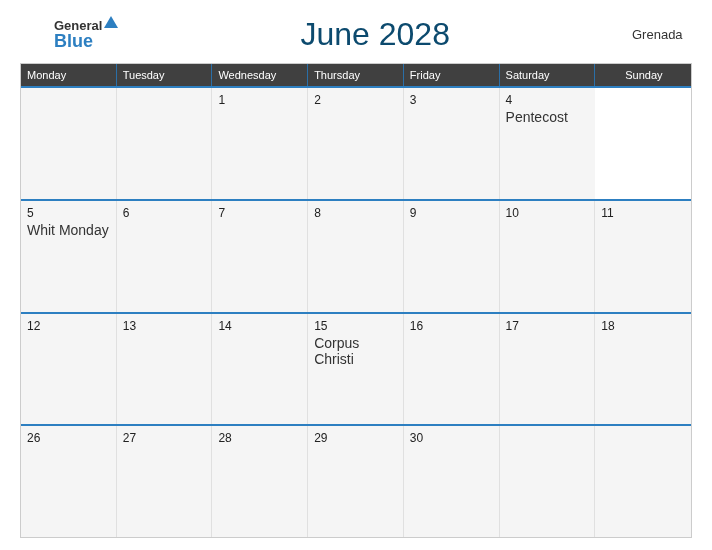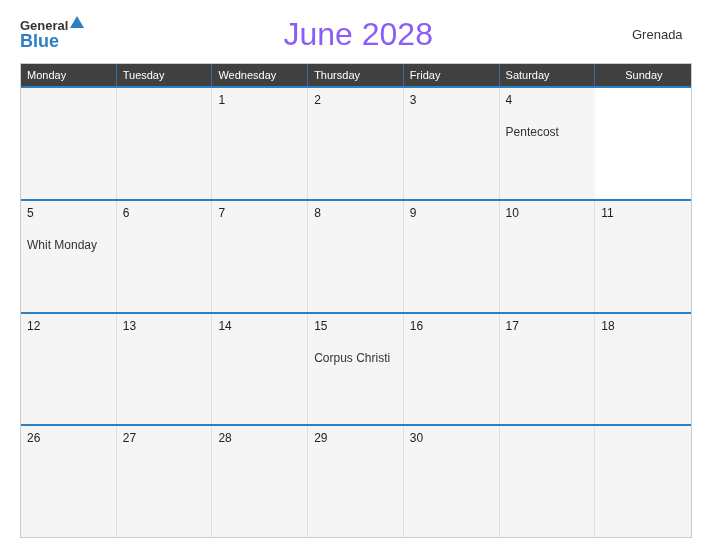--- a/index.html
+++ b/index.html
@@ -18,20 +18,21 @@
       display: flex;
       flex-direction: column;
     }
 
     
     .header {
       display: flex;
       align-items: center;
       justify-content: space-between;
       margin-bottom: 10px;
+      margin-left: 34px;
     }
 
     .logo {
       display: flex;
       align-items: center;
       gap: 0px;
     }
 
     .logo-text-general {
       font-size: 13px;
@@ -64,21 +65,21 @@
     }
 
     .logo-top-row {
       display: flex;
       align-items: center;
     }
 
     .title {
       font-size: 32px;
       font-weight: normal;
-      color: #8b5cf6;
+      color: #0c4a6e;
       text-align: center;
       flex: 1;
     }
 
     .country {
       font-size: 13px;
       color: #333;
       min-width: 60px;
     }
 
@@ -143,24 +144,24 @@
     }
 
     .cell-number {
       font-size: 12px;
       color: #222;
       display: block;
       margin-bottom: 2px;
     }
 
     .cell-event {
-      font-size: 12px;
+      font-size: 14px;
       color: #333;
       display: block;
-      margin-top: 18px;
+      margin-top: 2px;
     }
   </style>
 </head>
 <body>
 
 <div class="page">
 
   <div class="header">
     <div class="logo">
       <div class="logo-wrapper">

